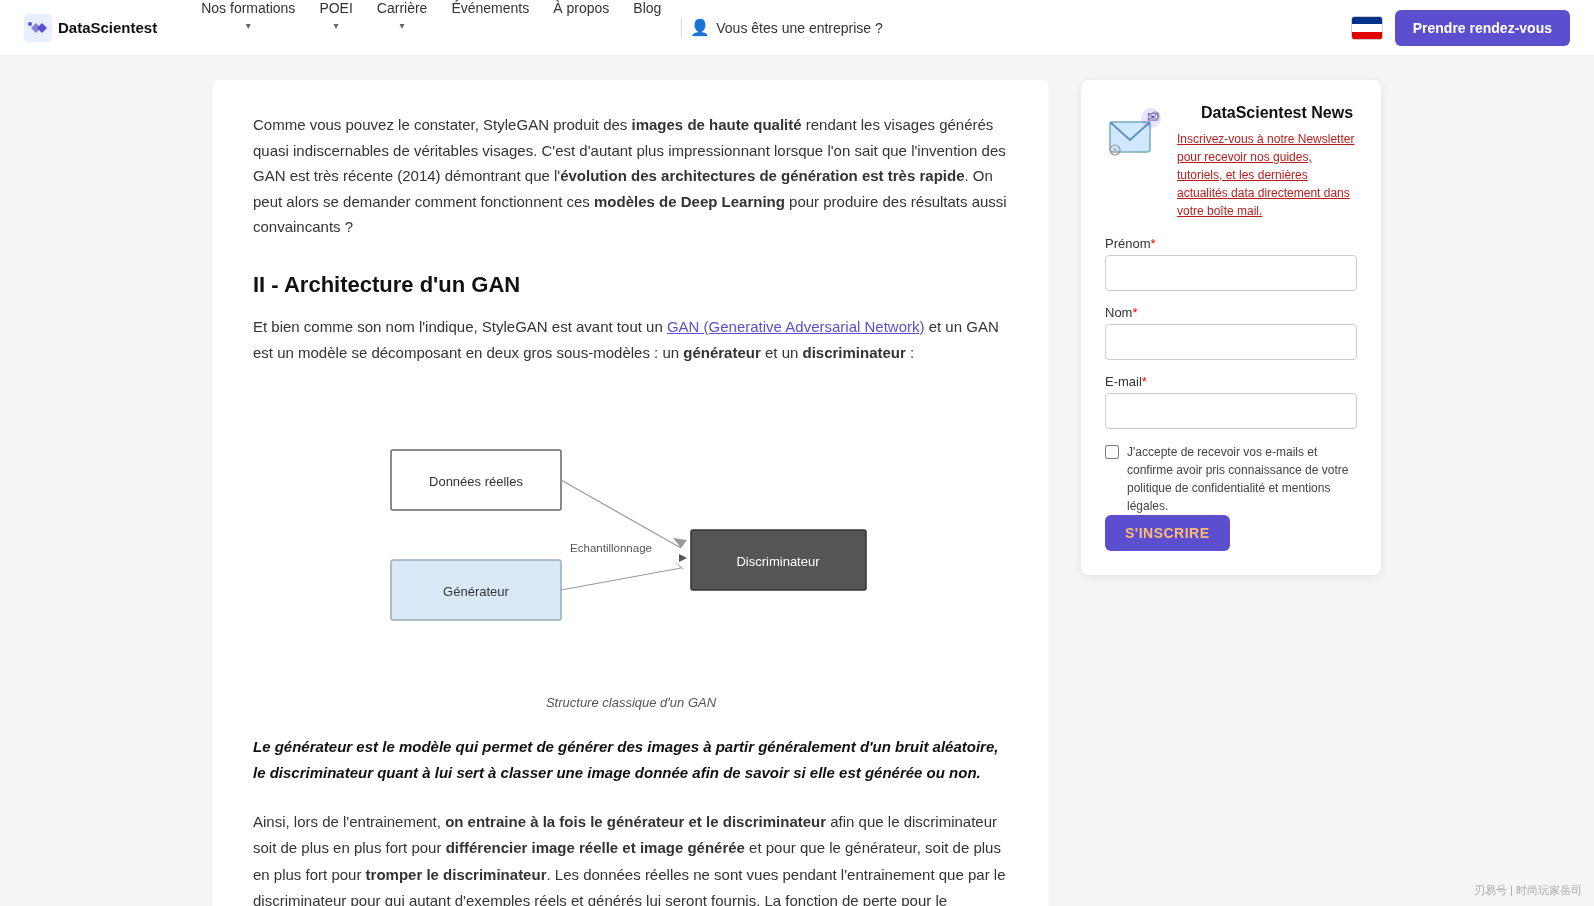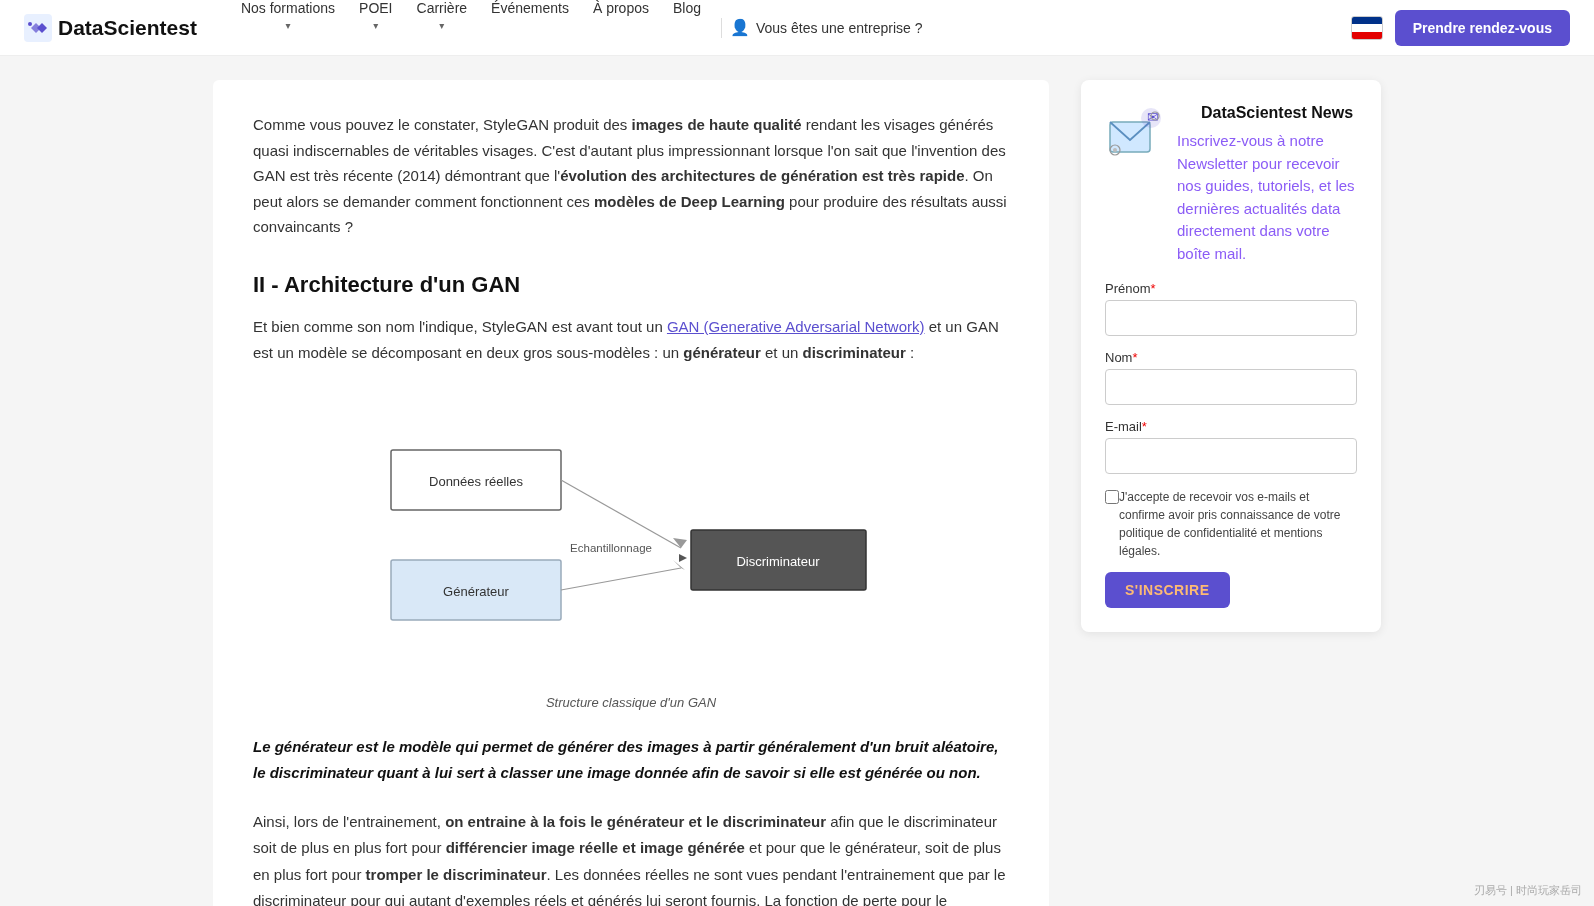--- a/index.html
+++ b/index.html
@@ -16,21 +16,21 @@
       position: sticky;
       top: 0;
       z-index: 100;
       gap: 0;
     }
     .nav-logo {
       display: flex;
       align-items: center;
       gap: 6px;
       font-weight: 700;
-      font-size: 21px;
+      font-size: 15px;
       color: #111;
       text-decoration: none;
       margin-right: 32px;
       white-space: nowrap;
     }
     .nav-logo-icon {
       width: 28px;
       height: 28px;
     }
     .nav-links {
@@ -191,23 +191,24 @@
       position: relative;
     }
     .sidebar-title {
       font-size: 16px;
       font-weight: 700;
       color: #111;
       margin-bottom: 8px;
       margin-left: 24px;
     }
     .sidebar-desc {
-      font-size: 15px;
-      color: #8b5cf6;
+      font-size: 12px;
+      color: #b91c1c;
       line-height: 1.5;
+      text-decoration: underline;
     }
     .form-field {
       margin-bottom: 14px;
     }
     .form-label {
       font-size: 13px;
       color: #333;
       margin-bottom: 4px;
       display: block;
     }
@@ -218,21 +219,22 @@
       border: 1px solid #ccc;
       border-radius: 4px;
       padding: 0 10px;
       font-size: 14px;
       color: #333;
       outline: none;
     }
     .checkbox-row {
       display: flex;
       align-items: flex-start;
-      margin-bottom: 12px;
+      gap: 8px;
+      margin-bottom: 0;
     }
     .checkbox-row input[type="checkbox"] {
       margin-top: 2px;
       flex-shrink: 0;
       width: 14px;
       height: 14px;
       cursor: pointer;
     }
     .checkbox-label {
       font-size: 12px;

